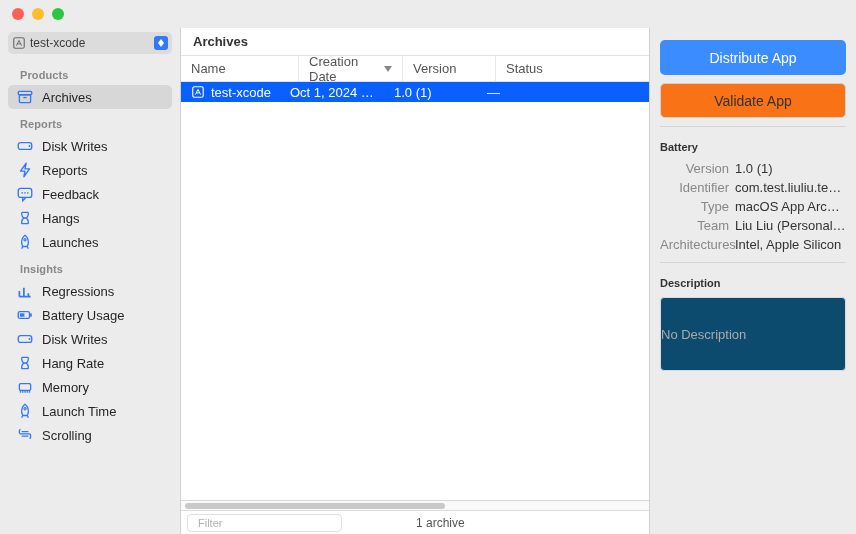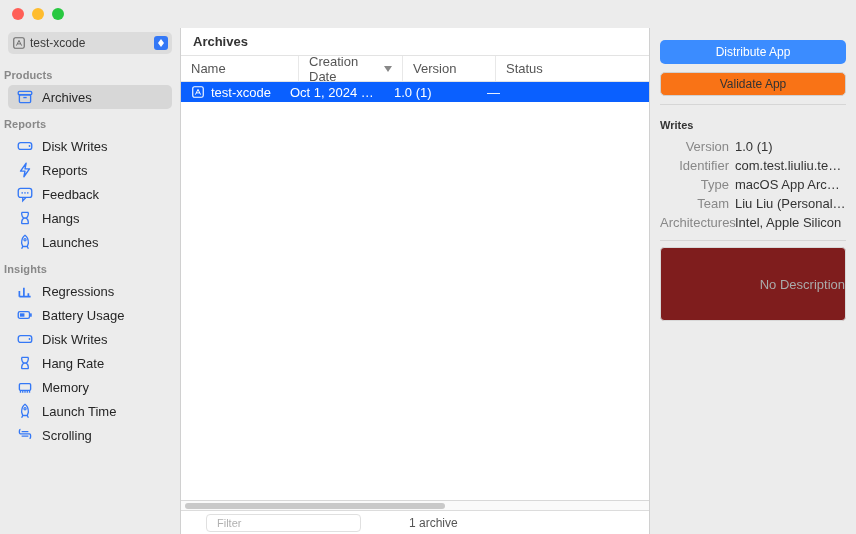--- a/index.html
+++ b/index.html
@@ -9,21 +9,21 @@
 .tl.red{background:#ff5f57}
 .tl.yel{background:#febc2e}
 .tl.grn{background:#28c840}
 .main{flex:1;display:flex;min-height:0}
 .sidebar{width:180px;background:#ececec;display:flex;flex-direction:column;overflow-y:auto;position:relative}
 .project-sel{margin:4px 8px 6px;height:22px;background:#dcdcdc;border-radius:5px;display:flex;align-items:center;padding:0 4px;position:relative}
 .project-sel .ic{width:14px;height:14px;margin-right:4px;color:#6b6b6b}
 .project-sel .txt{flex:1;font-size:12px;color:#3b3b3b}
 .updn{width:14px;height:14px;background:#3478f6;border-radius:3px;display:flex;flex-direction:column;align-items:center;justify-content:center}
 .updn svg{width:6px;height:4px}
-.sec-head{font-size:11px;font-weight:600;color:#888;padding:9px 4px 4px;letter-spacing:.1px}
+.sec-head{font-size:11px;font-weight:600;color:#888;padding:9px 20px 4px;letter-spacing:.1px}
 .sb-item{display:flex;align-items:center;height:24px;margin:0 8px;padding:0 8px;border-radius:5px;gap:8px;color:#262626;cursor:default}
 .sb-item.sel{background:#d7d7d7}
 .sb-item .ic{width:18px;height:18px;display:flex;align-items:center;justify-content:center;color:#3478f6}
 .sb-item .lbl{font-size:13px}
 .center{flex:1;background:#fff;display:flex;flex-direction:column;min-width:0;border-left:1px solid #d0d0d0}
 .ctr-head{height:28px;display:flex;align-items:center;padding:0 12px;font-weight:600;color:#333;border-bottom:1px solid #e3e3e3}
 .tbl-head{height:26px;display:flex;align-items:center;border-bottom:1px solid #e3e3e3;font-size:11px;color:#555}
 .th{display:flex;align-items:center;height:100%;padding:0 10px;border-right:1px solid #e8e8e8}
 .th.name{width:118px}
 .th.date{width:104px}
@@ -34,36 +34,36 @@
 .tbl-body{flex:1;overflow:auto;position:relative}
 .row{height:20px;display:flex;align-items:center;background:#0a60ff;color:#fff;font-size:12px}
 .cell{padding:0 10px;overflow:hidden;white-space:nowrap;text-overflow:ellipsis}
 .cell.name{width:99px;display:flex;align-items:center;gap:6px}
 .cell.name .ic{width:14px;height:14px;flex-shrink:0}
 .cell.date{width:104px}
 .cell.ver{width:93px}
 .cell.stat{flex:1}
 .hscroll{height:10px;border-top:1px solid #d8d8d8;background:#fafafa;position:relative}
 .hscroll .thumb{position:absolute;left:4px;top:2px;height:6px;width:260px;background:#c9c9c9;border-radius:3px}
-.statusbar{height:24px;border-top:1px solid #dcdcdc;display:flex;align-items:center;padding:0 25px;gap:12px;background:#fff}
+.statusbar{height:24px;border-top:1px solid #dcdcdc;display:flex;align-items:center;padding:0 6px;gap:24px;background:#fff}
 .filter-box{display:flex;align-items:center;gap:5px;width:155px;height:18px;border:1px solid #e0e0e0;border-radius:4px;background:#fff;padding:0 5px}
 .filter-box .ic{width:12px;height:12px;color:#a0a0a0}
 .filter-box input{border:none;outline:none;font-size:11px;color:#999;flex:1;background:transparent}
 .filter-box input::placeholder{color:#b0b0b0}
-.arc-count{font-size:12px;color:#555;margin-left:36px}
+.arc-count{font-size:12px;color:#555;margin-left:50px}
 .right{width:207px;background:#ececec;border-left:1px solid #d0d0d0;padding:12px 10px;overflow-y:auto}
-.btn{width:100%;height:24px;border-radius:5px;display:flex;align-items:center;justify-content:center;font-size:12px;margin-bottom:8px;cursor:default}
+.btn{width:100%;height:35px;border-radius:5px;display:flex;align-items:center;justify-content:center;font-size:14px;margin-bottom:8px;cursor:default}
 .btn.primary{background:#3b8cff;color:#fff;border:none}
 .btn.secondary{background:#f97316;color:#333;border:1px solid #d0d0d0}
 .r-sec-head{font-size:11px;font-weight:700;color:#333;margin:14px 0 8px}
 .r-divider{height:1px;background:#d6d6d6;margin:6px 0 0}
 .kv{display:flex;margin-bottom:4px;font-size:11px}
 .kv .k{width:75px;text-align:right;color:#888;padding-right:6px;flex-shrink:0}
 .kv .v{color:#333;overflow:hidden;white-space:nowrap;text-overflow:ellipsis}
-.desc-box{width:100%;height:74px;background:#7f1d1d;border:1px solid #d8d8d8;border-radius:4px;display:flex;align-items:center;justify-content:flex-end;color:#aaa;font-size:11px;margin-top:6px}
+.desc-box{width:100%;height:74px;background:#0c4a6e;border:1px solid #d8d8d8;border-radius:4px;display:flex;align-items:center;justify-content:flex-start;color:#aaa;font-size:11px;margin-top:6px}
 svg{display:block}
 </style>
 </head>
 <body>
 
 <div class="titlebar">
   <div class="tl red"></div>
   <div class="tl yel"></div>
   <div class="tl grn"></div>
 </div>
@@ -261,21 +261,21 @@
         <input placeholder="Filter" style="">
       </div>
       <div class="arc-count">1 archive</div>
     </div>
   </div>
 
   <div class="right">
     <div class="btn primary">Distribute App</div>
     <div class="btn secondary">Validate App</div>
     <div class="r-divider"></div>
-    <div class="r-sec-head">Writes</div>
+    <div class="r-sec-head">Battery</div>
     <div id="kv-list">
         <div class="kv">
           <div class="k">Version</div>
           <div class="v">1.0 (1)</div>
         </div>
         <div class="kv">
           <div class="k">Identifier</div>
           <div class="v">com.test.liuliu.test-xc…</div>
         </div>
         <div class="kv">
@@ -285,17 +285,18 @@
         <div class="kv">
           <div class="k">Team</div>
           <div class="v">Liu Liu (Personal Team)</div>
         </div>
         <div class="kv">
           <div class="k">Architectures</div>
           <div class="v">Intel, Apple Silicon</div>
         </div>
       </div>
     <div class="r-divider" style="margin-top:10px"></div>
+    <div class="r-sec-head">Description</div>
     <div class="desc-box">
       <span>No Description</span>
     </div>
   </div>
 </div>
 
 </body></html>

